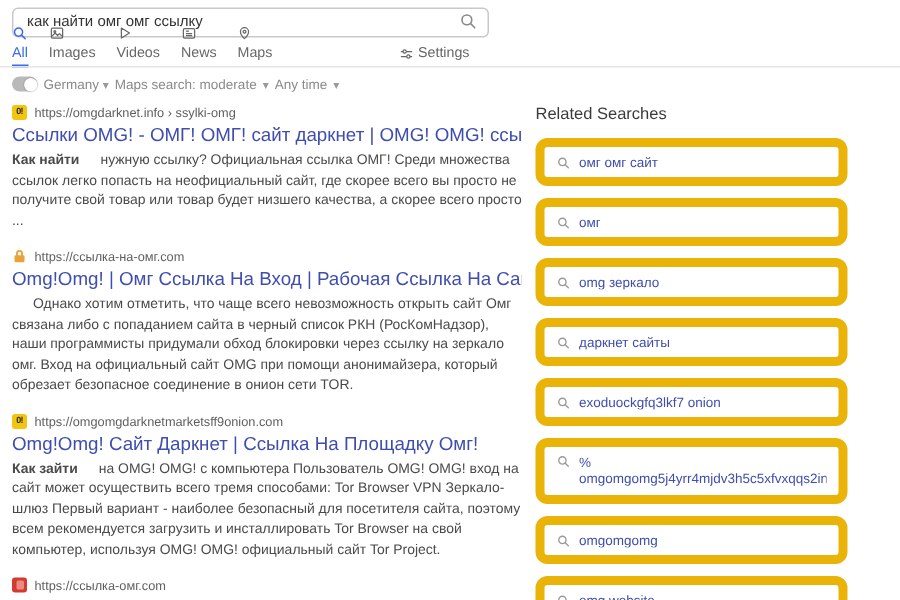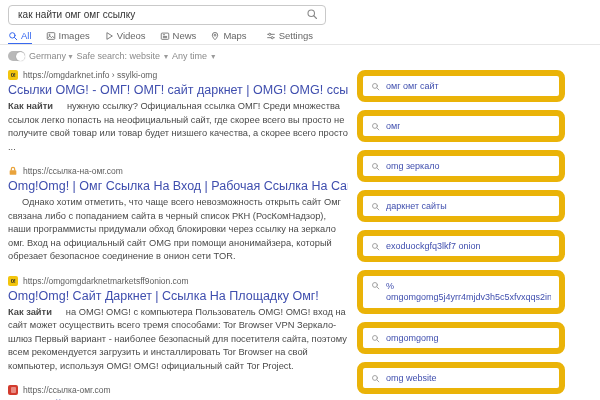--- a/index.html
+++ b/index.html
@@ -9,21 +9,21 @@
   
   .search-row{position:absolute;top:4px;left:8px;width:318px;}
   .search-input{box-sizing:border-box;width:100%;height:20px;border:1px solid #c9c9c9;
         border-radius:4px;padding:0 26px 0 9px;font-size:10px;color:#333;
         font-family:"Liberation Sans",sans-serif;outline:none;}
   .search-mag{position:absolute;right:8px;top:4px;width:12px;height:12px;color:#8a8a8a;}
 
   
   .tabbar{position:absolute;top:29px;left:8px;width:305px;display:flex;align-items:flex-end;
         gap:14px;font-size:9.5px;color:#676767;height:16px;}
-  .tab{display:flex;align-items:center;gap:3px;padding-bottom:4px;cursor:pointer;}
+  .tab{display:flex;align-items:flex-start;gap:3px;padding-bottom:4px;cursor:pointer;flex-direction:column;}
   .tab svg{width:10px;height:10px;}
   .tab.active{color:#3969ef;border-bottom:2px solid #3969ef;padding-bottom:2px;}
   .tab-settings{margin-left:auto;display:flex;align-items:center;gap:3px;padding-bottom:4px;}
   .hr{position:absolute;top:44px;left:0;width:600px;height:1px;background:#e6e6e6;}
 
   
   .filters{position:absolute;top:51px;left:8px;display:flex;gap:4px;align-items:center;
         font-size:9px;color:#8a8a8a;}
   .filter{display:flex;align-items:center;gap:4px;cursor:pointer;}
   .caret::after{content:"▾";font-size:8px;color:#9a9a9a;}
@@ -122,21 +122,21 @@
     </div>
   </div>
   <div class="hr"></div>
 
   <div class="filters">
     <div class="filter">
       <span class="toggle"></span>
       <span class="caret"><span>Germany</span> </span>
     </div>
     <div class="filter caret">
-      <span>Safe search: website</span>
+      <span>Maps search: moderate</span>
     </div>
     <div class="filter caret">
       <span>Any time</span>
     </div>
   </div>
 
   <div class="results">
 
     <div class="result">
       <div class="url-row">
@@ -175,20 +175,21 @@
         <span class="fav fav-red"></span>
         <span>https://ссылка-омг.com</span>
       </div>
       <div class="r-title">Omg Сайт ВХОД | Ссылка на Зеркало Омг</div>
 
     </div>
 
   </div>
 
   <div class="right">
+    <div class="rel-title">Related Searches</div>
 
     <div class="rel-box">
       <svg viewBox="0 0 24 24" fill="none" stroke="currentColor" stroke-width="2.4" stroke-linecap="round">
           <circle cx="10.5" cy="10.5" r="6.5"></circle>
           <line x1="15.5" y1="15.5" x2="21" y2="21"></line>
         </svg>
       <span class="rel-text">омг омг сайт</span>
     </div>
     <div class="rel-box">
       <svg viewBox="0 0 24 24" fill="none" stroke="currentColor" stroke-width="2.4" stroke-linecap="round">

